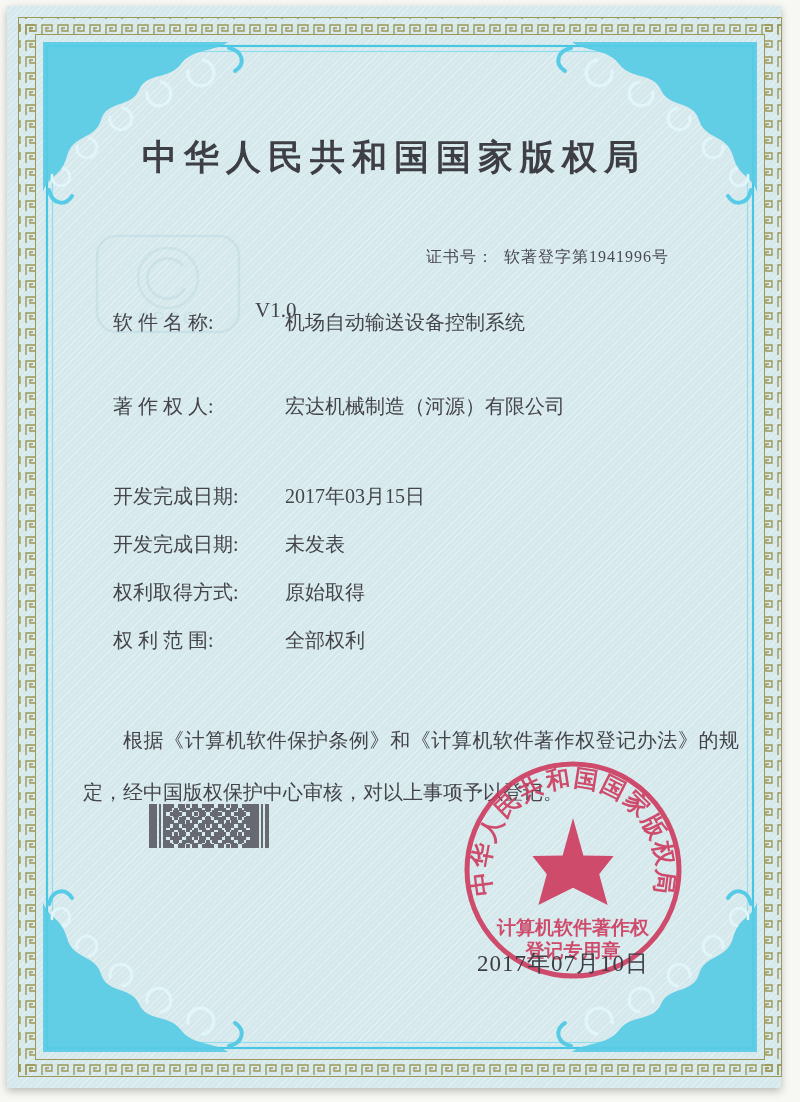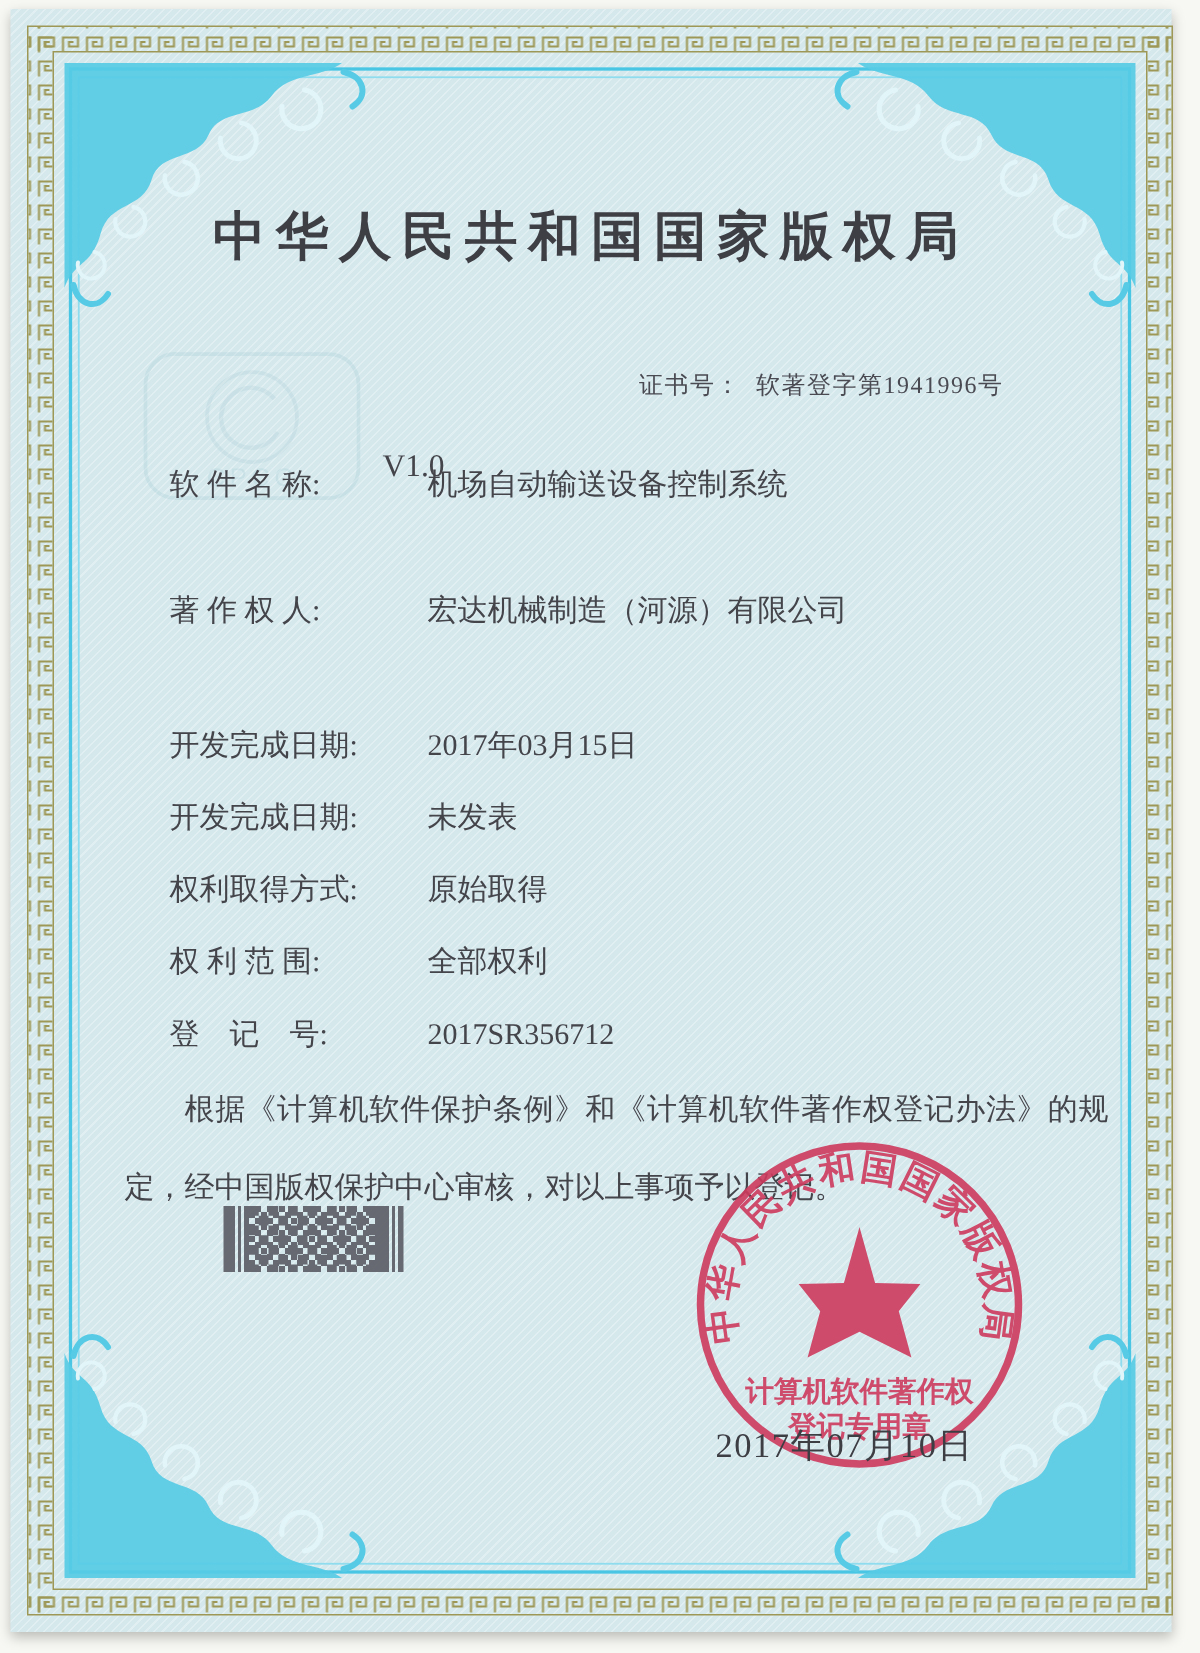--- a/index.html
+++ b/index.html
@@ -108,23 +108,20 @@
     </div>
 
     <div class="row" style="top:550px">
       <span class="lab">权利取得方式:</span><span class="val">原始取得</span>
     </div>
 
     <div class="row" style="top:598px">
       <span class="lab">权 利 范 围:</span><span class="val">全部权利</span>
     </div>
 
-    <div class="row" style="top:647px">
-      <span class="lab">登　记　号:</span><span class="val">2017SR356712</span>
-    </div>
 
     <p class="statement">根据《计算机软件保护条例》和《计算机软件著作权登记办法》的规定，经中国版权保护中心审核，对以上事项予以登记。</p>
 
     <div class="barcode">
       <div class="bc-left"></div>
       <div class="bc-mid"></div>
       <div class="bc-right"></div>
     </div>
 
     <svg class="seal" width="236" height="236" viewBox="0 0 236 236">

